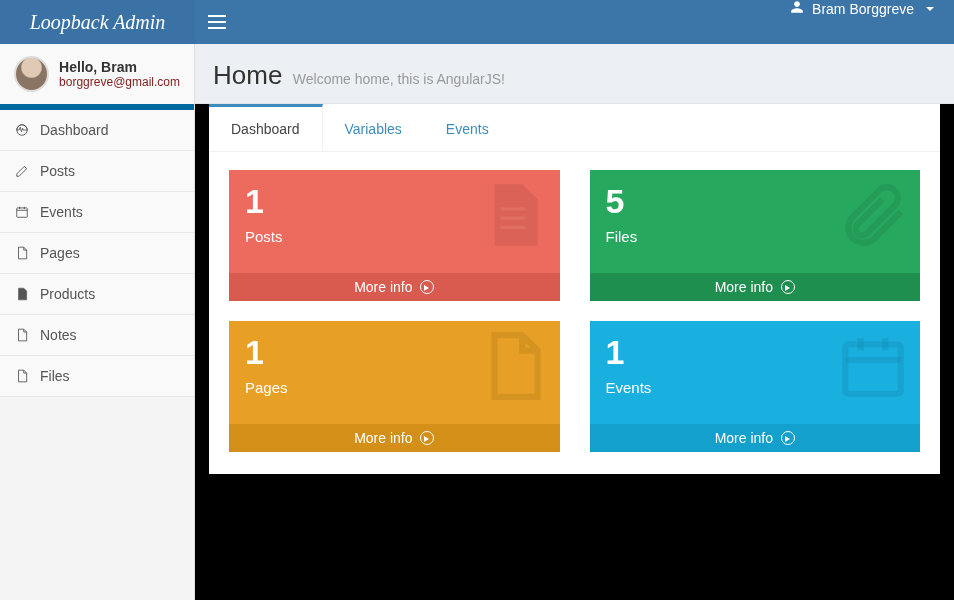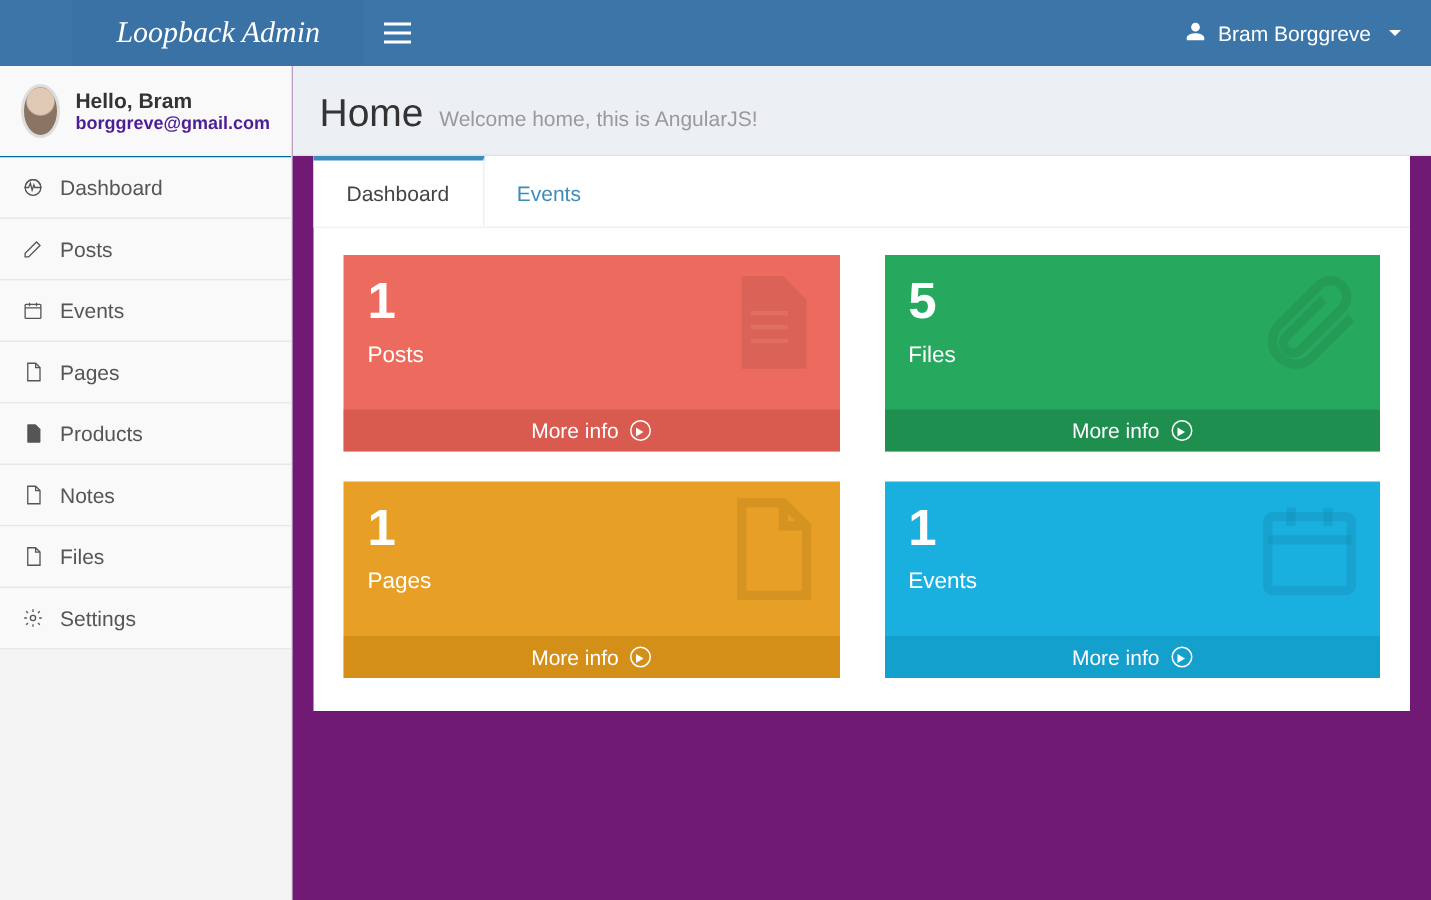--- a/index.html
+++ b/index.html
@@ -1,37 +1,37 @@
 <!DOCTYPE html>
 <html><head>
 <meta charset="utf-8">
 <style>
 * { box-sizing: border-box; margin: 0; padding: 0; }
 body { font-family: -apple-system, "Helvetica Neue", Arial, sans-serif; background: #ecf0f5; width: 954px; height: 600px; overflow: hidden; }
 
 
-.header { height: 44px; background: #3c75a8; display: flex; align-items: center; color: #fff; padding-left: 48px; }
+.header { height: 44px; background: #3c75a8; display: flex; align-items: flex-start; color: #fff; }
 .brand { width: 195px; height: 44px; background: #3a72a5; display: flex; align-items: center; justify-content: center; font-family: cursive; font-size: 20px; font-style: italic; }
 .hamburger { width: 44px; height: 44px; display: flex; align-items: center; justify-content: center; cursor: pointer; }
 .hamburger-lines { display: flex; flex-direction: column; gap: 4px; }
 .hamburger-lines span { display: block; width: 18px; height: 2px; background: #fff; }
 .header-spacer { flex: 1; }
 .user-menu { display: flex; align-items: center; gap: 8px; padding-right: 20px; cursor: pointer; font-size: 14px; }
 .caret-down { display:inline-block; width:0; height:0; border-left:4px solid transparent; border-right:4px solid transparent; border-top:4px solid #fff; margin-left:4px; vertical-align: middle;}
 
 
 .wrapper { display: flex; height: calc(600px - 44px); }
 .sidebar { width: 195px; background: #f4f4f4; border-right: 1px solid #e0e0e0; }
-.main { flex: 1; background: #701a75; overflow: auto; }
-
-
-.user-panel { display: flex; align-items: center; gap: 10px; padding: 12px 14px; border-bottom: 1px solid #0369a1; background:#f9f9f9;}
+.main { flex: 1; background: #000000; overflow: auto; }
+
+
+.user-panel { display: flex; align-items: center; gap: 10px; padding: 12px 14px; border-bottom: 6px solid #0369a1; background:#f9f9f9;}
 .avatar { width: 36px; height: 36px; border-radius: 50%; background: radial-gradient(circle at 50% 30%, #e0c9b5 0 35%, #8a7564 40% 100%); border:2px solid #ddd;}
 .user-text .hello { font-weight: 700; color: #333; font-size: 14px; }
-.user-text .email { font-size: 12px; color: #4c1d95; font-weight:700; }
+.user-text .email { font-size: 12px; color: #7f1d1d; font-weight:400; }
 
 
 .nav-item { display: flex; align-items: center; gap: 10px; padding: 12px 14px; border-bottom: 1px solid #e7e7e7; color: #555; font-size: 14px; cursor: pointer; background:#f9f9f9;}
 .nav-icon { width: 16px; display:flex; align-items:center; justify-content:center; color:#555;}
 .nav-icon svg { width:14px; height:14px; fill:#555; stroke:#555; }
 
 
 .page-header { padding: 16px 18px 12px; border-bottom: 1px solid #e0e4e9; background:#ecf0f5;}
 .page-title { font-size: 26px; color: #333; display:inline-block; margin-right:6px;}
 .page-sub { font-size: 14px; color: #999; }
@@ -144,41 +144,33 @@
       <span>Notes</span>
     </div>
     <div class="nav-item">
       <span class="nav-icon">
           <svg viewBox="0 0 24 24">
             <path d="M6 2h9l5 5v15H6z M15 2v5h5" fill="none" stroke-width="1.5"></path>
           </svg>
         </span>
       <span>Files</span>
     </div>
-    <div class="nav-item">
-      <span class="nav-icon">
-          <svg viewBox="0 0 24 24">
-            <circle cx="12" cy="12" r="3" fill="none" stroke-width="1.5"></circle>
-            <path d="M12 2v3M12 19v3M4.2 4.2l2.1 2.1M17.7 17.7l2.1 2.1M2 12h3M19 12h3M4.2 19.8l2.1-2.1M17.7 6.3l2.1-2.1" stroke-width="1.5"></path>
-          </svg>
-        </span>
-      <span>Settings</span>
-    </div>
   </div>
 
   <div class="main">
     <div class="page-header">
       <span class="page-title">Home</span>
       <span class="page-sub">Welcome home, this is AngularJS!</span>
     </div>
 
     <div class="content">
       <div class="panel">
         <div class="tabs">
           <div class="tab active">Dashboard</div>
+          <div class="tab">Variables</div>
           <div class="tab">Events</div>
         </div>
 
         <div class="cards">
           <div class="card c-red">
             <div class="card-body">
               <div class="card-num">1</div>
               <div class="card-label">Posts</div>
               <div class="card-icon">
                 <svg viewBox="0 0 24 24" fill="rgba(0,0,0,.35)">

